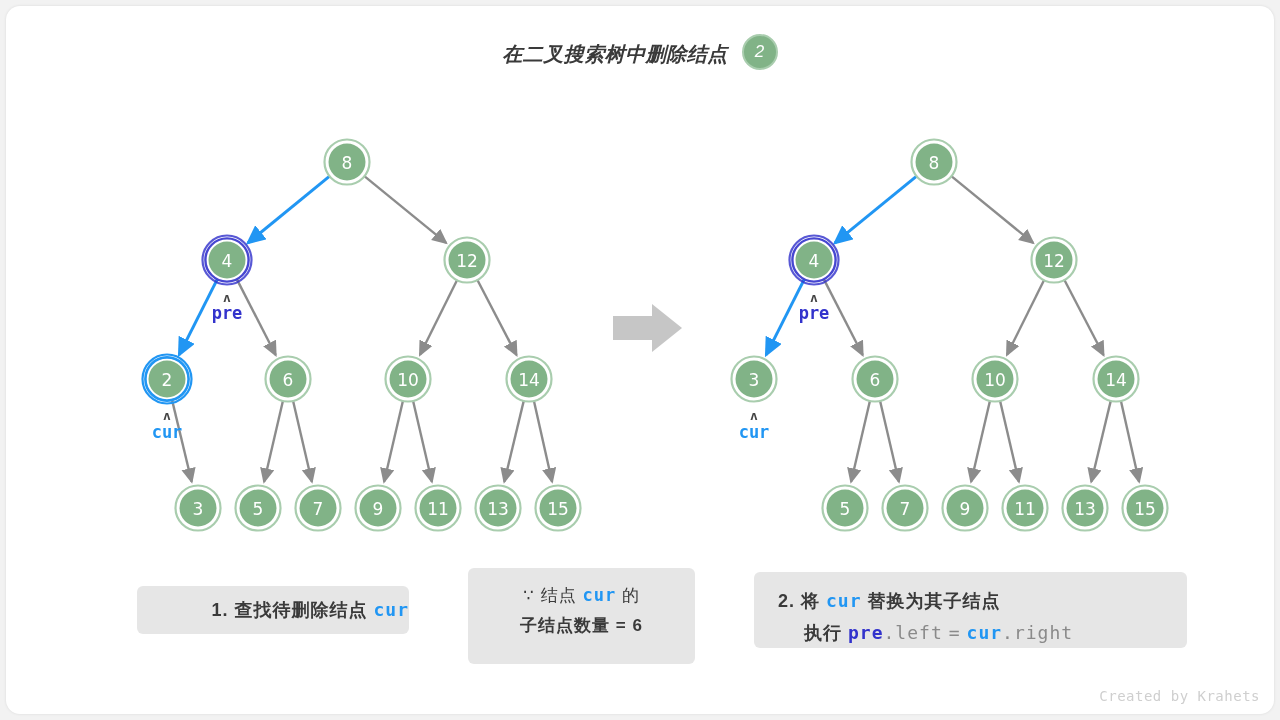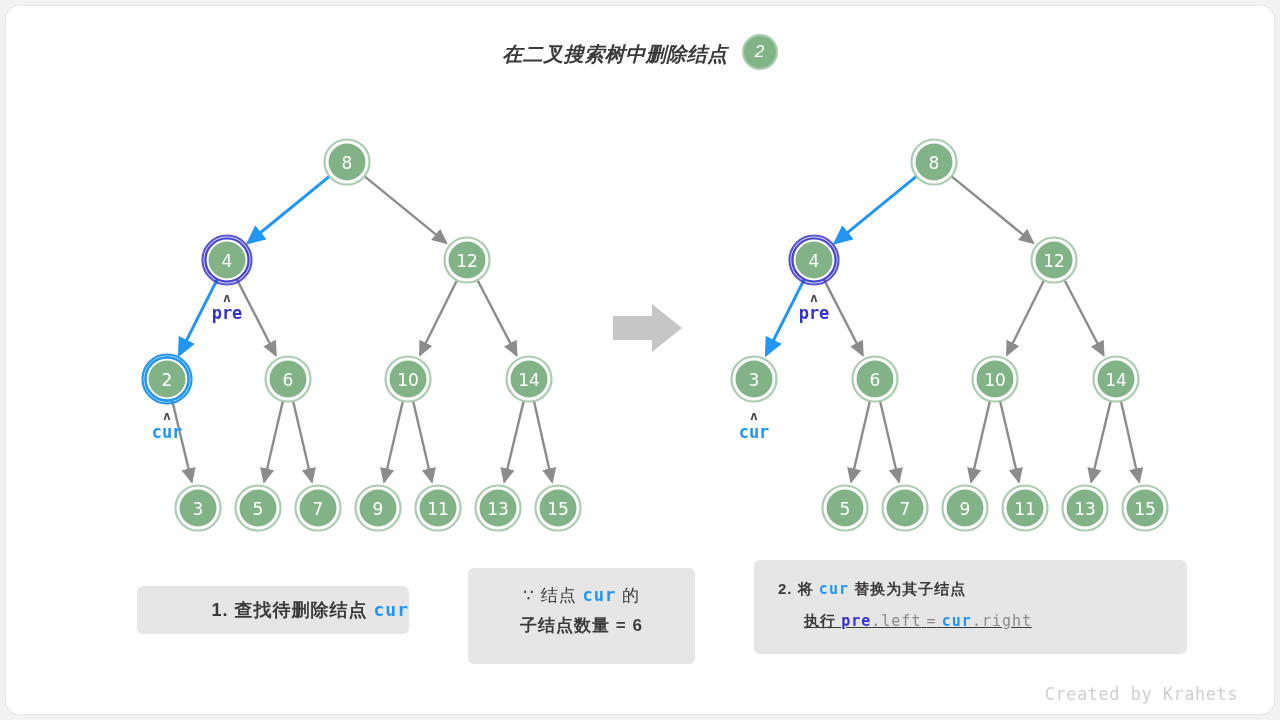--- a/index.html
+++ b/index.html
@@ -76,41 +76,41 @@
   #cap2 {
     left: 462px; top: 562px;
     width: 227px; height: 96px;
     padding: 12px 0 0 0;
     text-align: center;
     font-size: 17px;
     line-height: 30px;
     letter-spacing: 1px;
   }
   #cap3 {
-    left: 748px; top: 554px;
-    width: 433px; height: 94px;
+    left: 748px; top: 566px;
+    width: 433px; height: 76px;
     padding: 13px 0 0 24px;
     text-align: left;
-    font-size: 15px;
+    font-size: 18px;
     line-height: 31px;
     letter-spacing: 1px;
   }
   .ln { display:block; white-space: nowrap; }
   .cur-tok  { color: #2196f3; font-family: "DejaVu Sans Mono", monospace; font-weight: bold; }
   .pre-tok  { color: #3333cc; font-family: "DejaVu Sans Mono", monospace; font-weight: bold; }
   .mono-dim { color: #8a8a8a; font-family: "DejaVu Sans Mono", monospace; font-weight: normal; }
   .why      { font-family: "DejaVu Sans", sans-serif; font-weight: normal; color:#3a3a3a; }
   .thin     { font-weight: normal; }
-  .indent   { padding-left: 26px; text-decoration: underline; }
+  .indent   { padding-left: 26px; }
 
   .credit {
     position: absolute;
-    right: 36px; bottom: 10px;
+    right: 14px; bottom: 10px;
     font-family: "DejaVu Sans Mono", monospace;
-    font-size: 17px;
+    font-size: 14px;
     color: #cfcfcf;
     letter-spacing: 0.5px;
   }
 
   text.nodelbl {
     font-family: "DejaVu Sans", sans-serif;
     font-size: 17px;
     fill: #ffffff;
     text-anchor: middle;
     dominant-baseline: central;

